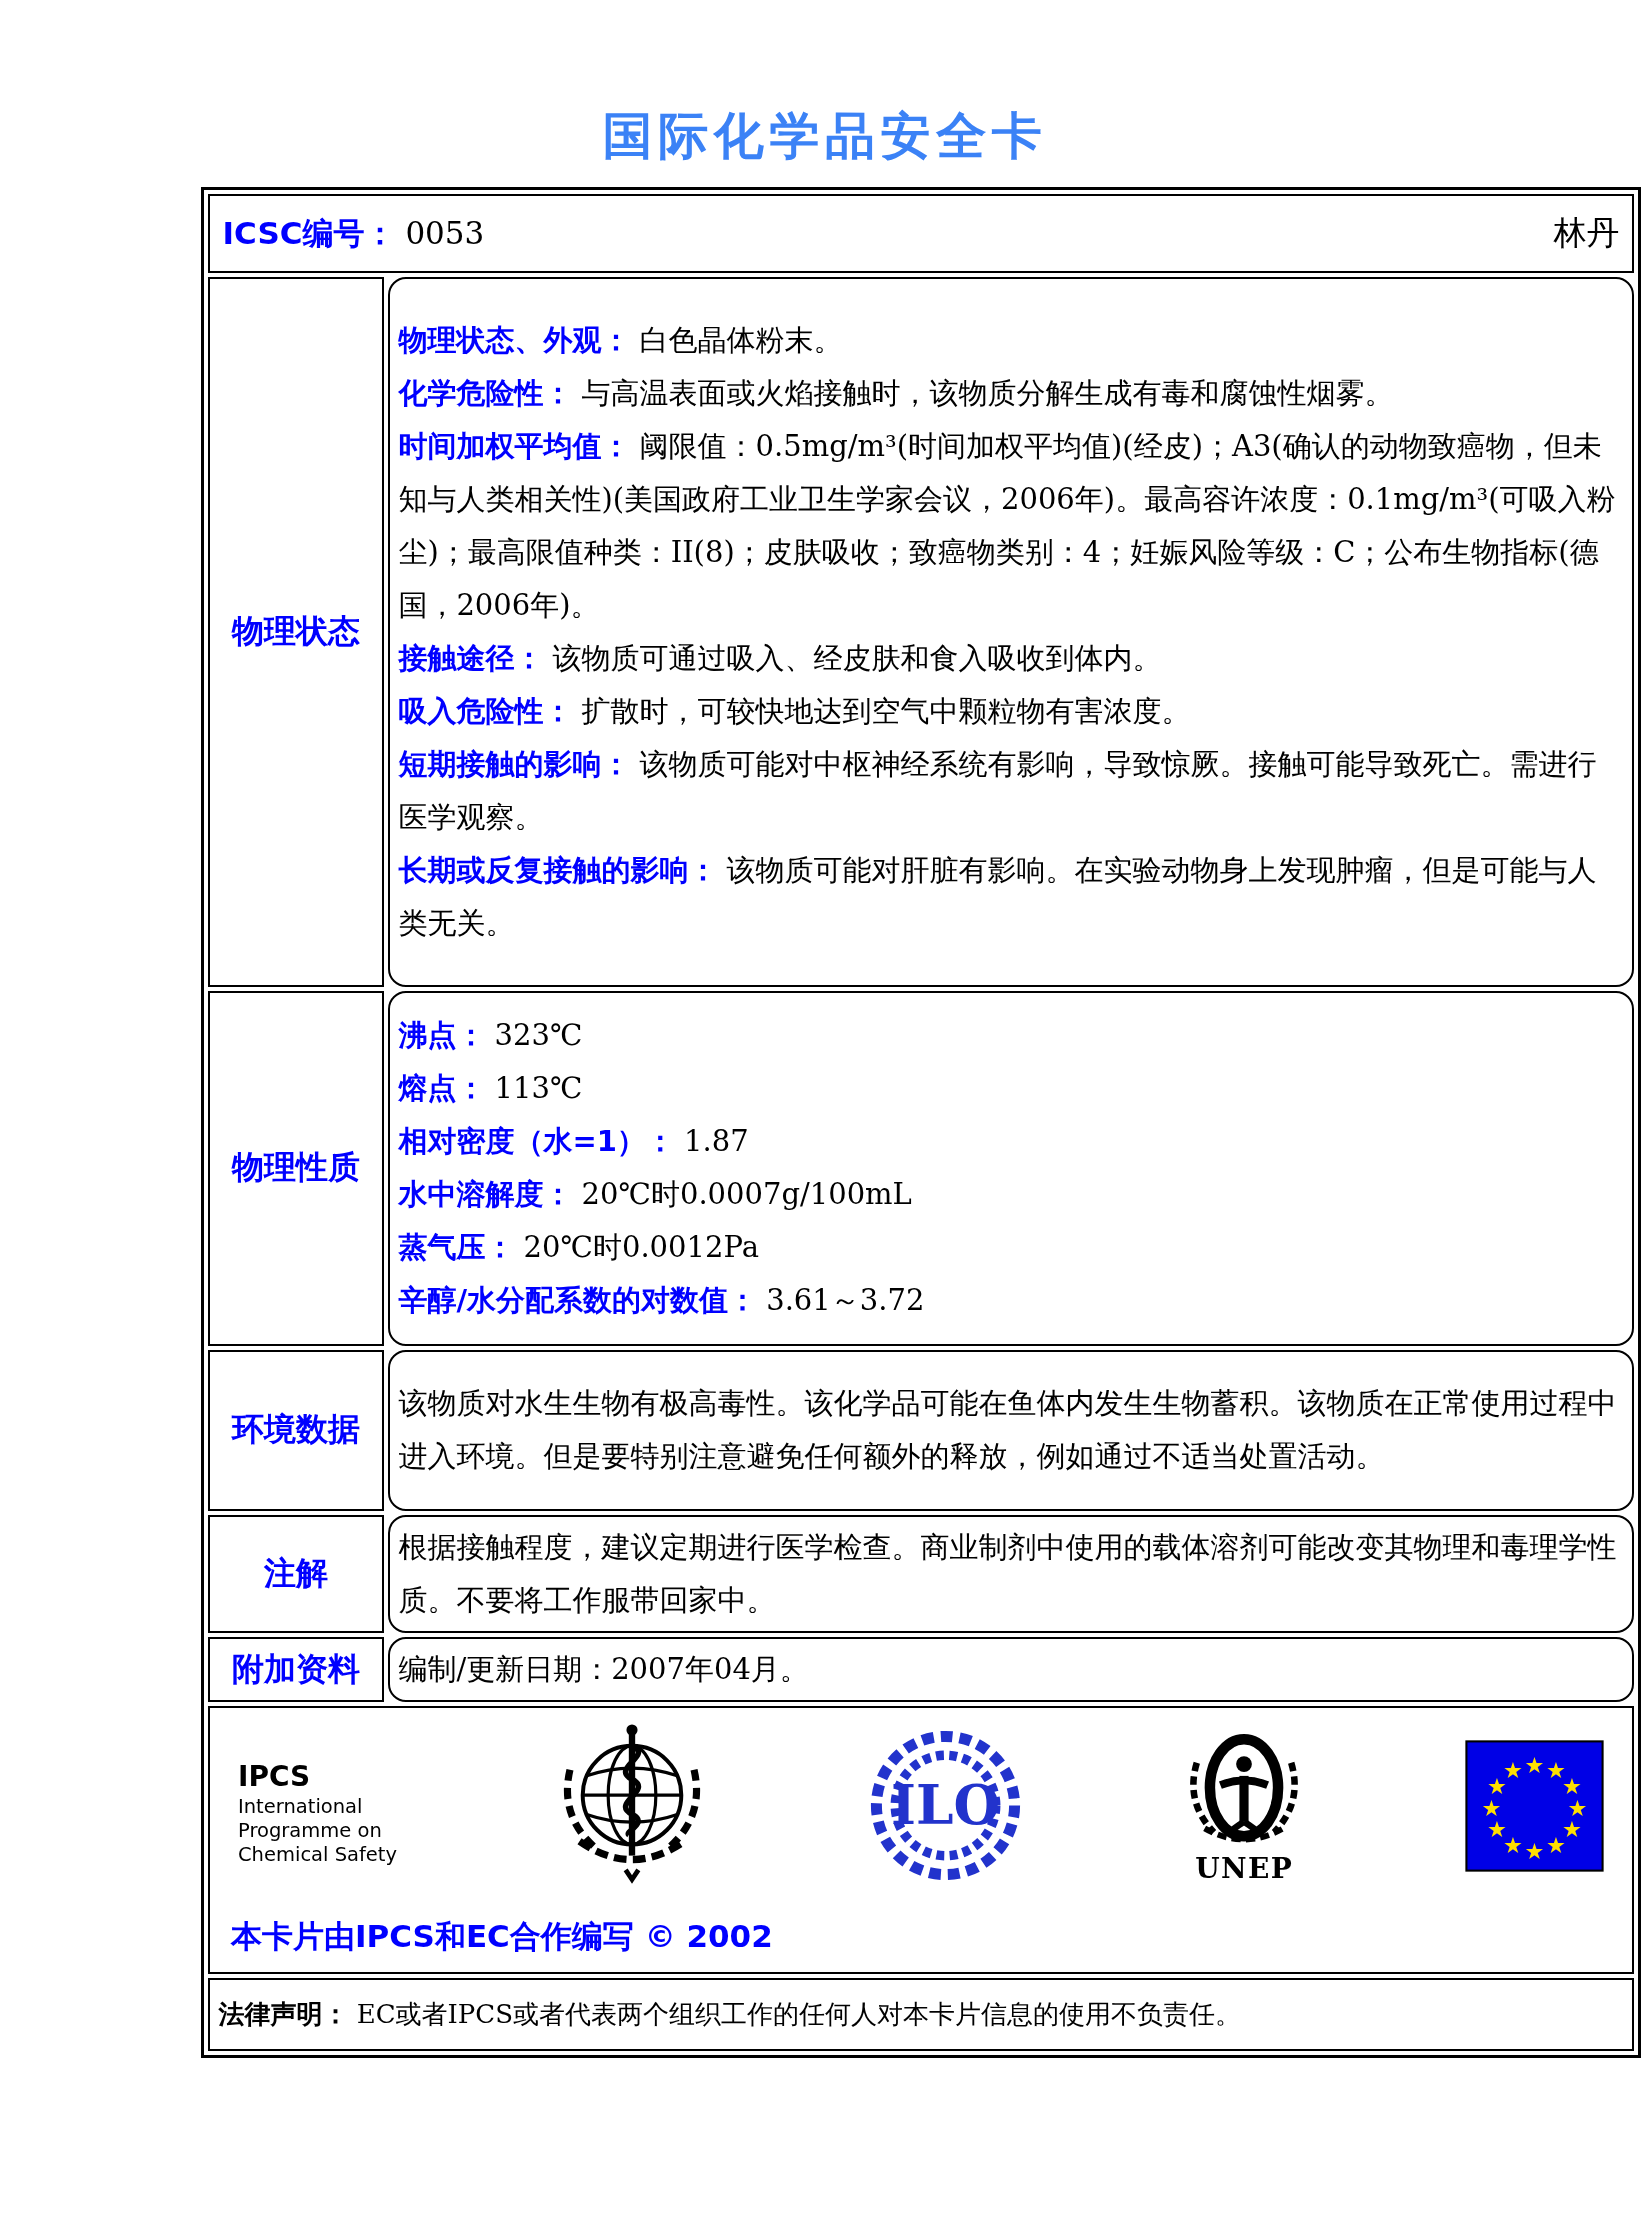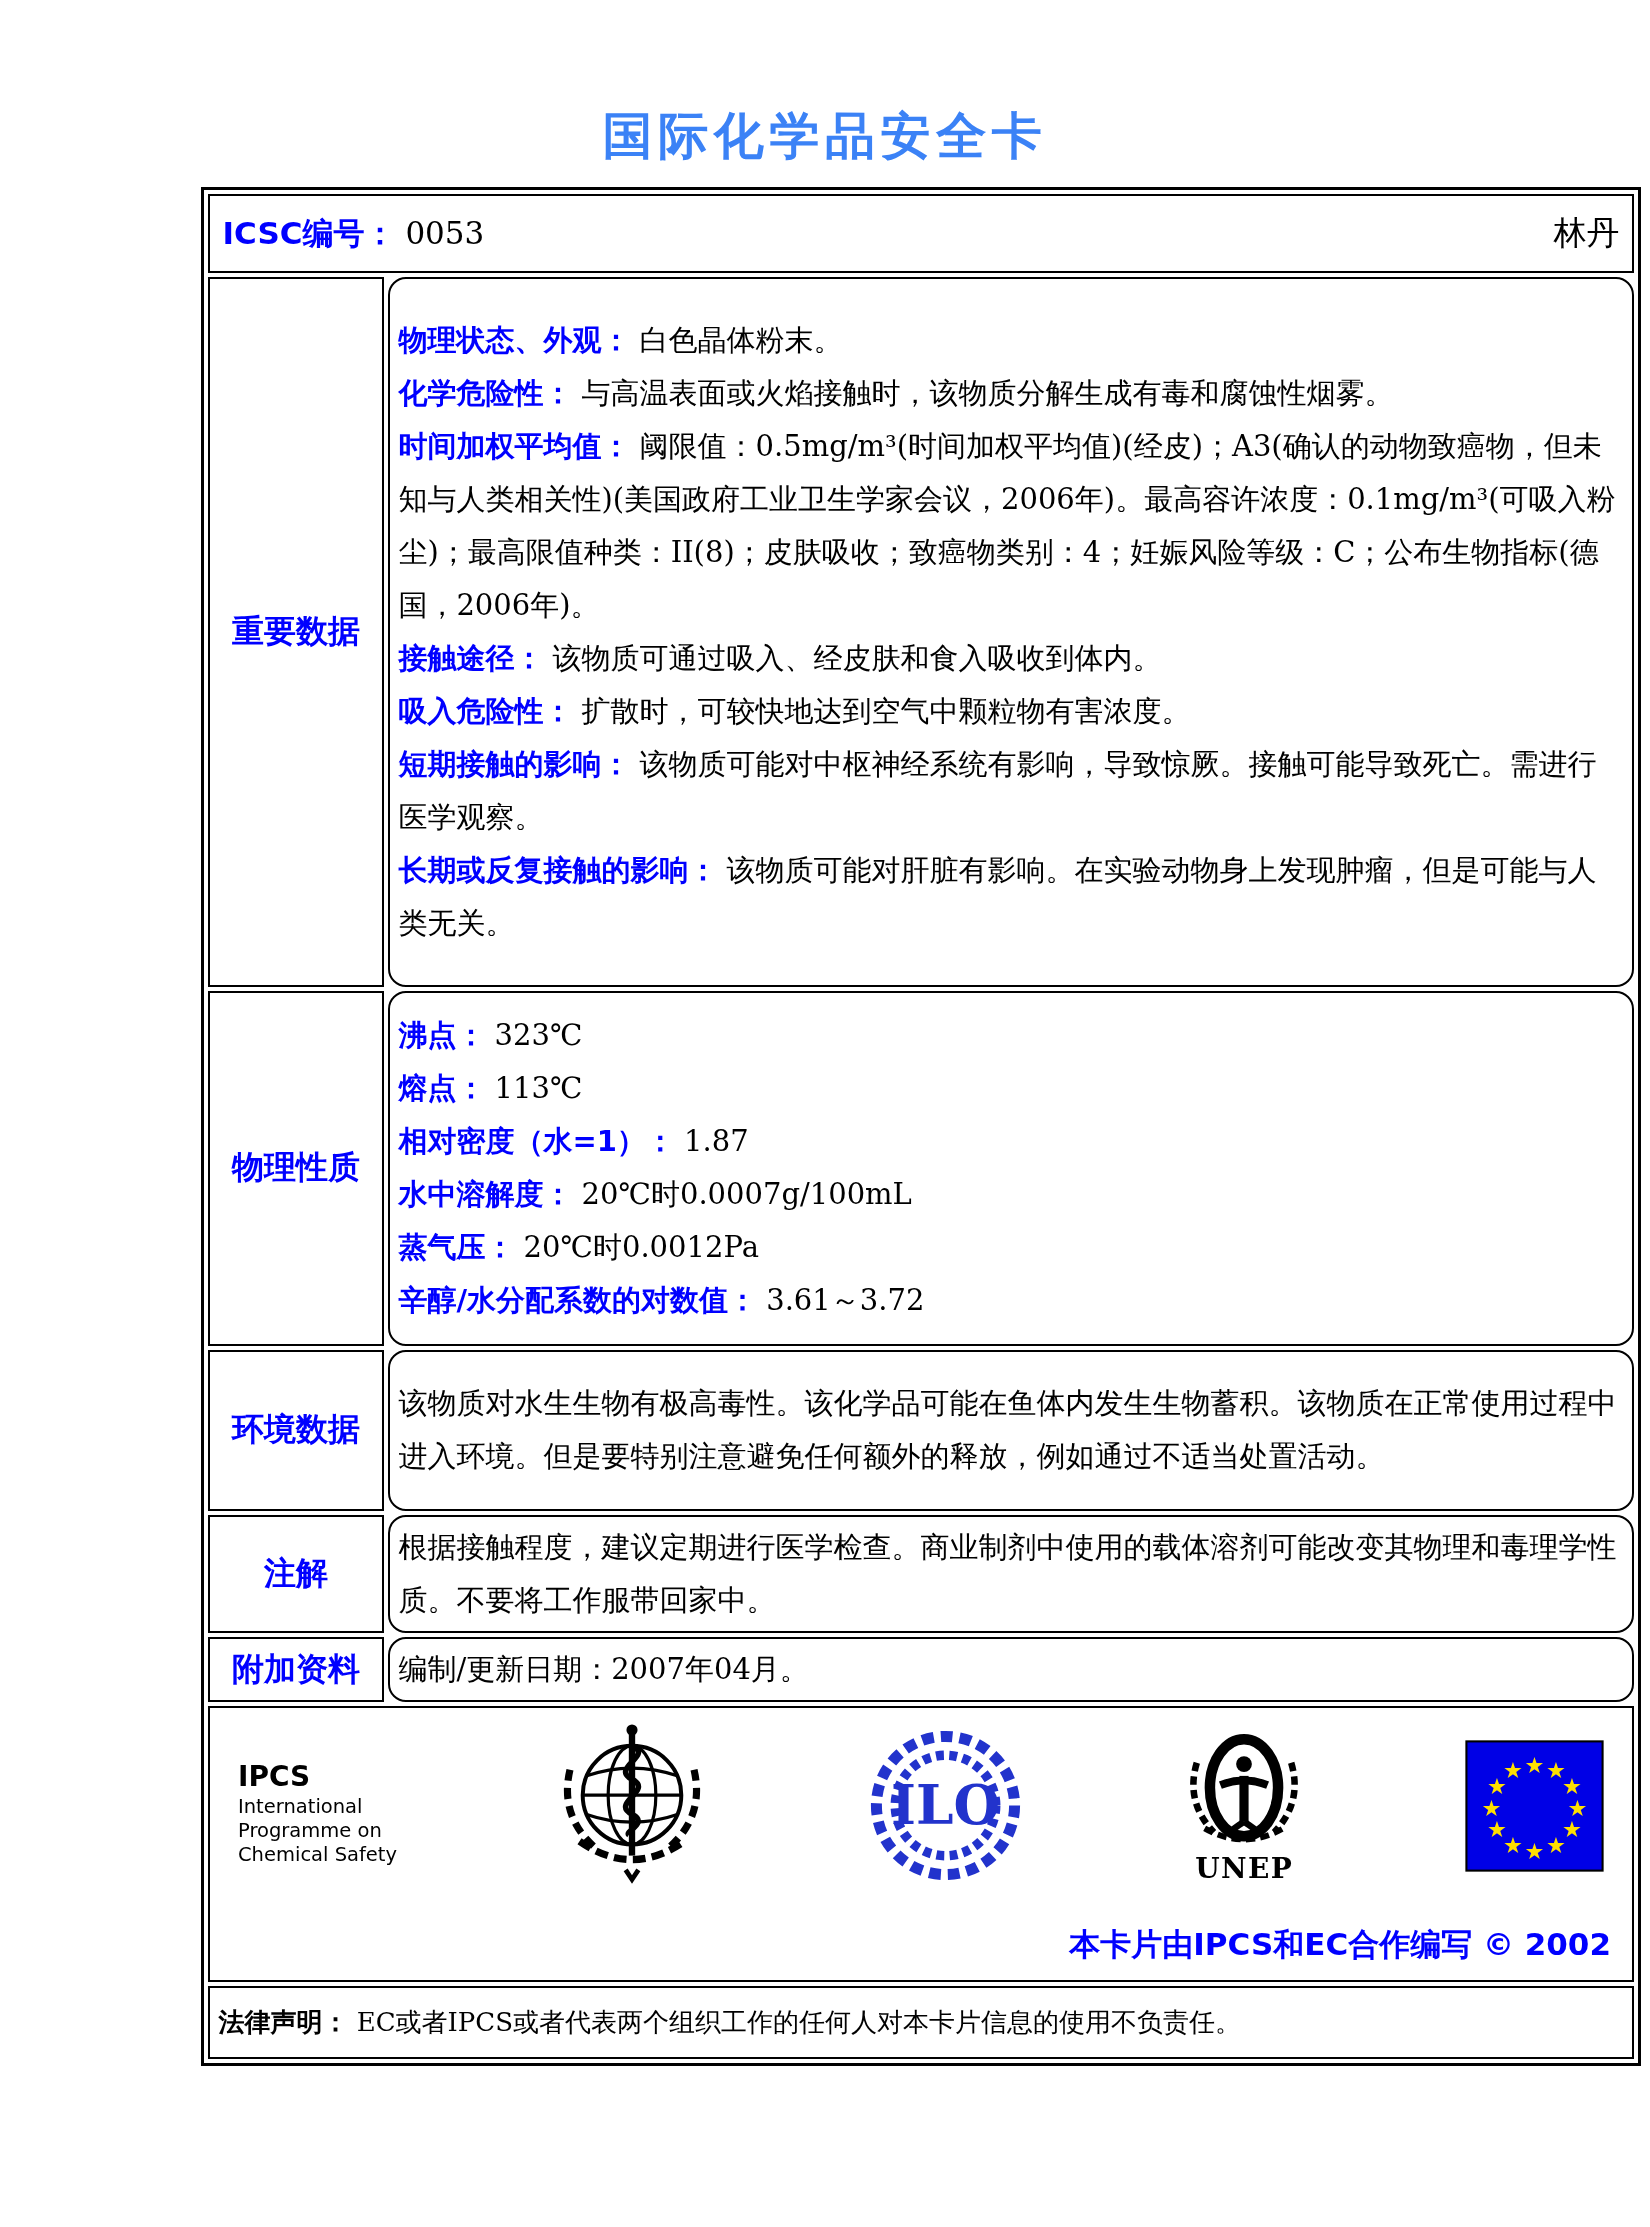--- a/index.html
+++ b/index.html
@@ -34,21 +34,21 @@
   .imp-cell{height:697px;}
   .phy-cell{height:343px;}
   .env-cell{height:148px;}
   .note-cell{height:99px;}
   .add-cell{height:50px;}
   .logos-cell{height:230px;padding:14px 21px;}
   .logos-flex{display:flex;justify-content:space-between;align-items:center;padding:0 7px;}
   .ipcs-block{font-family:"DejaVu Sans", sans-serif;color:#000;line-height:24px;font-size:19.5px;margin-top:12px;}
   .ipcs-block .big{font-size:28px;font-weight:bold;line-height:36px;}
   .caption{
-    text-align:right;margin-top:32px;font-family:"DejaVu Sans", sans-serif;
+    text-align:left;margin-top:24px;font-family:"DejaVu Sans", sans-serif;
     font-weight:bold;font-size:31px;color:#0000ff;
   }
   .legal-cell{height:60px;font-size:26px;}
   .legal-cell .blue-label{color:#000;}
   .logo{flex:0 0 auto;}
   .unep-wrap{text-align:center;}
   .unep-text{font-family:"DejaVu Serif", serif;font-weight:bold;font-size:28px;margin-top:1.4px;letter-spacing:1.4px;}
 </style>
 </head>
 <body>
@@ -68,21 +68,21 @@
         <div class="icsc-left">
           <span class="blue-label">ICSC编号：</span>
           <span class="black-val">0053</span>
         </div>
         <div class="chem-name">林丹</div>
       </div>
     </td>
   </tr>
 
   <tr>
-    <td class="label-cell">重要数据</td>
+    <td class="label-cell">物理状态</td>
     <td class="content-cell imp-cell">
       <p>
         <span class="blue-label">物理状态、外观：</span>
         <span>白色晶体粉末。</span>
       </p>
       <p>
         <span class="blue-label">化学危险性：</span>
         <span>与高温表面或火焰接触时，该物质分解生成有毒和腐蚀性烟雾。</span>
       </p>
       <p>

